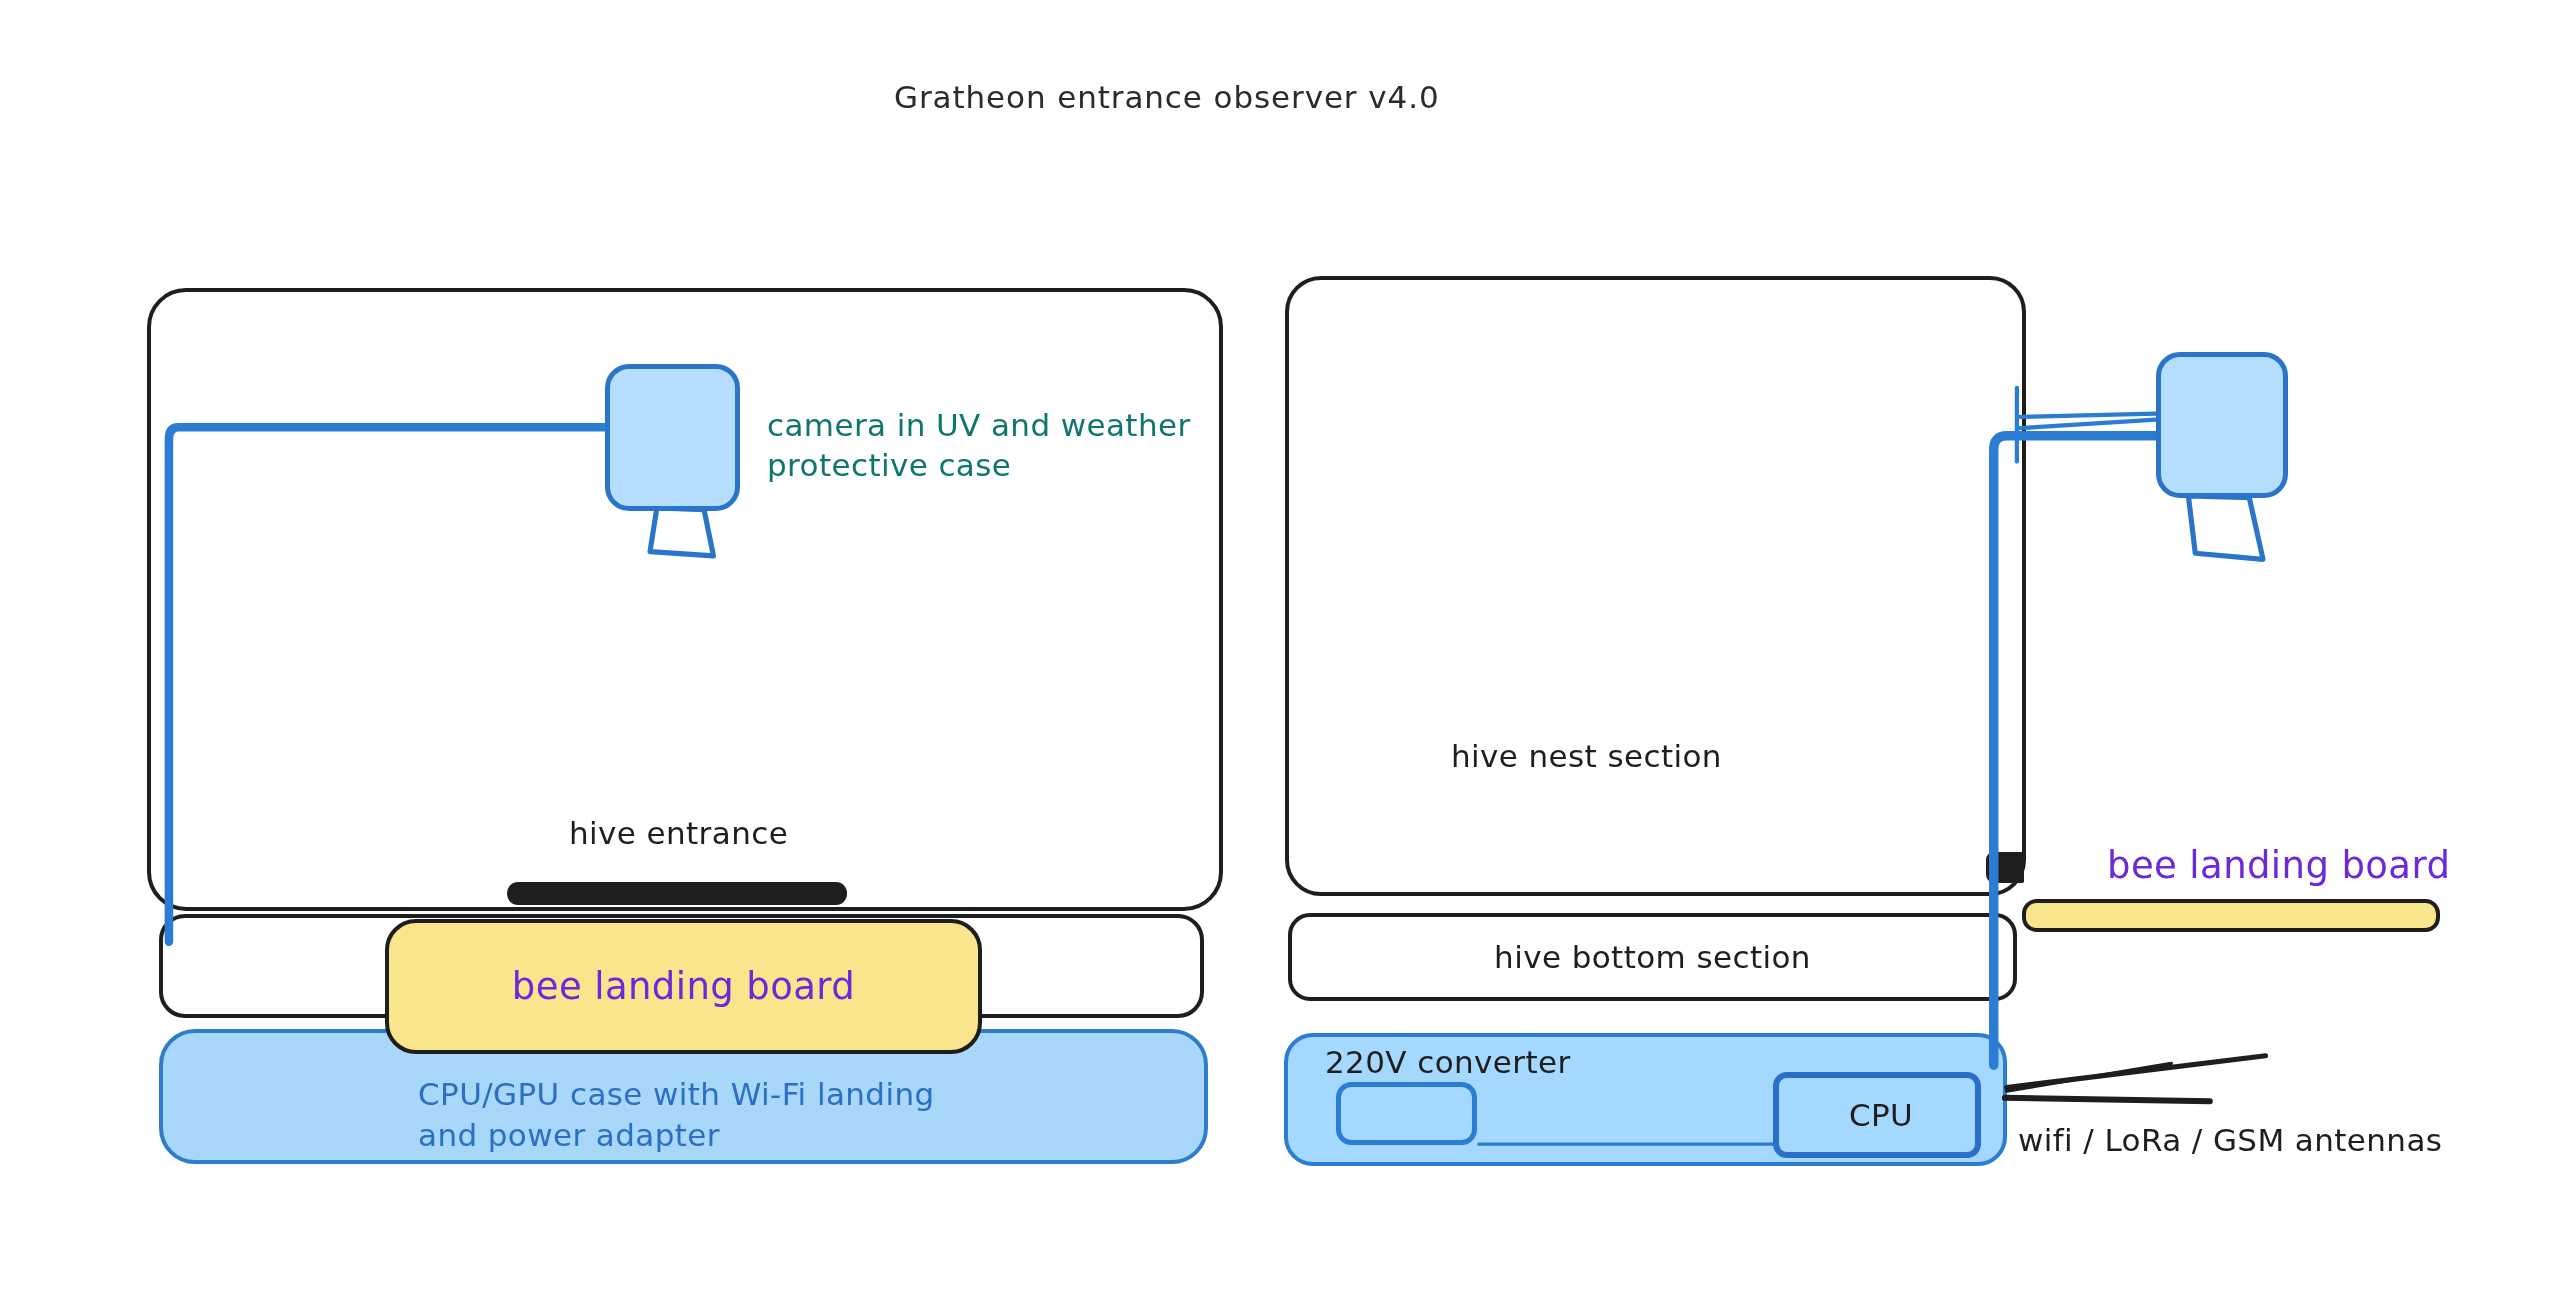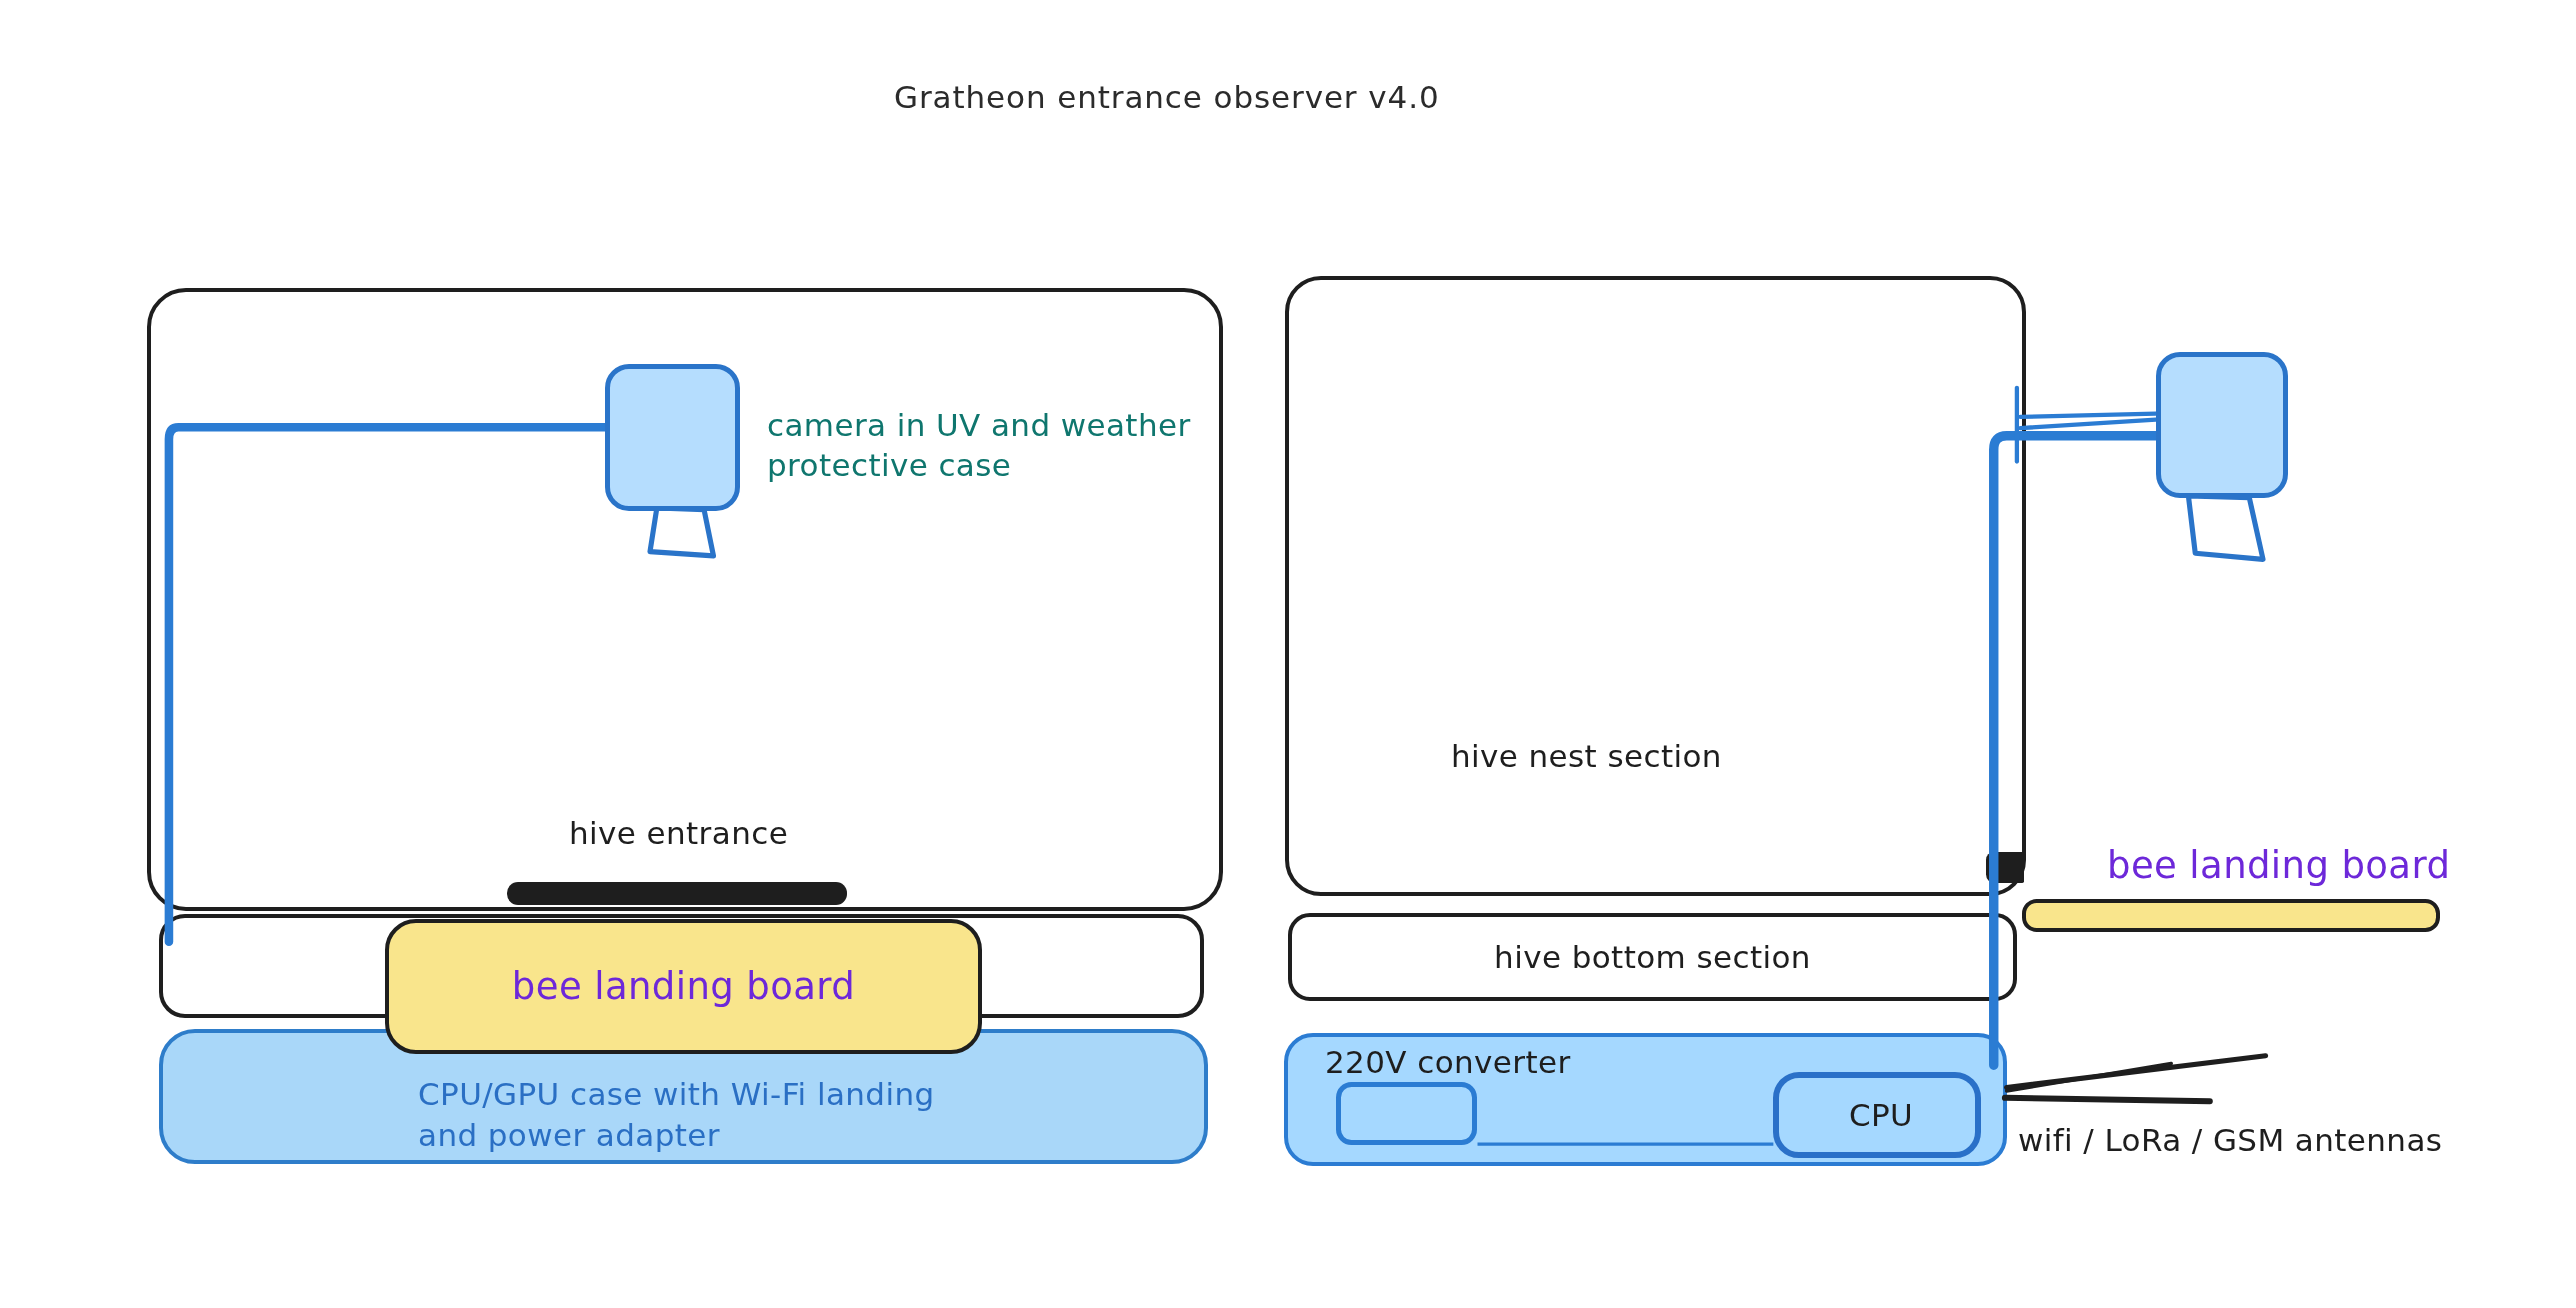--- a/index.html
+++ b/index.html
@@ -64,21 +64,21 @@
   <div class="abs yellowbox z3" style="left:2022px;top:899px;width:418px;height:33px;border-radius:14.6px;"></div>
 
   <div class="abs label-orange z7" style="left:2107px;top:844px;">bee landing board</div>
 
   <div class="abs z2" style="left:1284px;top:1033px;width:723px;height:133px;background:#a5d8ff;border:4.3px solid #2b7cd3;box-sizing:border-box;border-radius:29px;"></div>
 
   <div class="abs label z7" style="left:1325px;top:1044px;">220V converter</div>
 
   <div class="abs z6" style="left:1336px;top:1082px;width:141px;height:63px;border:5.1px solid #2b7cd3;box-sizing:border-box;border-radius:15.4px;"></div>
 
-  <div class="abs center-flex z6" style="left:1773px;top:1072px;width:208px;height:86px;border:6.9px solid #2a70c8;box-sizing:border-box;border-radius:26px;padding-left:8px;">
+  <div class="abs center-flex z6" style="left:1773px;top:1072px;width:208px;height:86px;border:6.9px solid #2a70c8;box-sizing:border-box;border-radius:14px;padding-left:8px;">
     <span class="label">CPU</span>
   </div>
 
   <div class="abs label z7" style="left:2018px;top:1122px;">wifi / LoRa / GSM antennas</div>
 
   <div class="abs camera z6" style="left:2156px;top:352px;width:132px;height:146px;"></div>
 
   <svg class="overlay" width="2576" height="1309" viewBox="0 0 3004 1526">
 
     <path d="M717,498 L208,498 Q197,498 197,512 L197,1098" fill="none" stroke="#2b7cd3" stroke-width="10" stroke-linecap="round" stroke-linejoin="round"></path>

